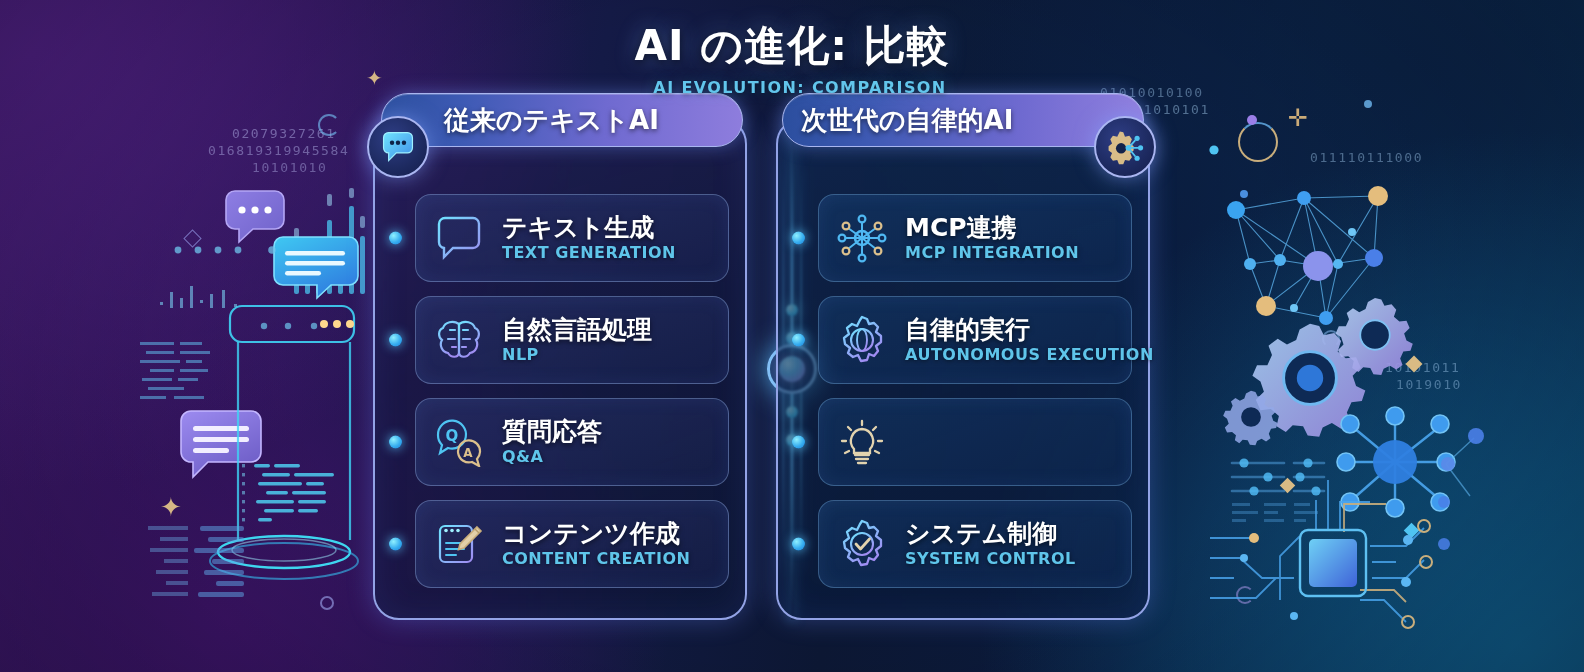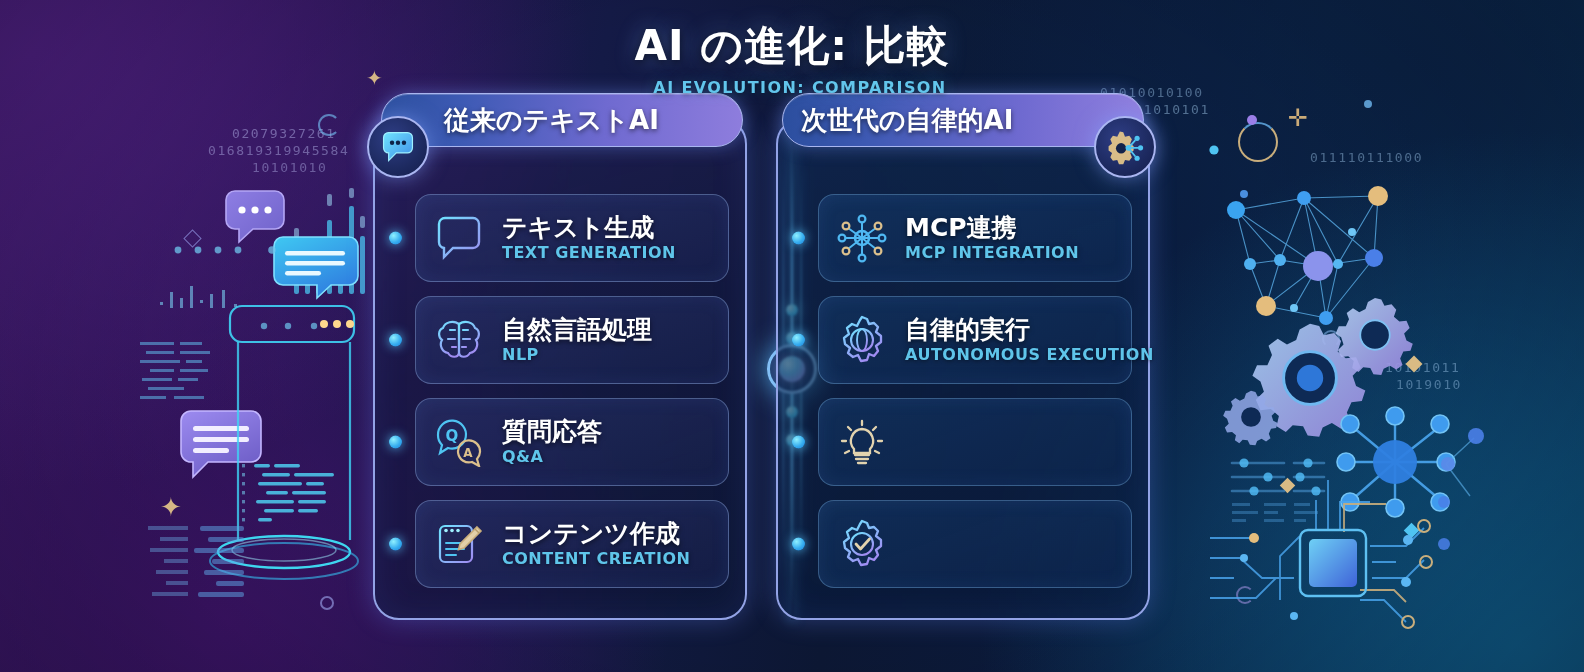--- a/index.html
+++ b/index.html
@@ -793,19 +793,23 @@
                 <linearGradient id="icH" x1="0" y1="0" x2="0.6" y2="1">
               <stop offset="0" stop-color="#6fe3ff"></stop>
                   <stop offset="1" stop-color="#a08cf2"></stop>
                 </linearGradient>
               </defs>
             <path d="M25,2 L30,4 L32,9 L37,8 L41,12 L39,17 L44,21 L44,27 L39,31 L41,36 L37,41 L32,39 L30,45 L24,46 L21,40 L16,42 L11,38 L13,33 L8,29 L7,23 L12,19 L10,13 L15,9 L20,11 L23,5 Z" fill="none" stroke="url(#icH)" stroke-width="2.3" stroke-linejoin="round"></path>
             <circle cx="25" cy="25" r="11" fill="none" stroke="url(#icH)" stroke-width="2.1"></circle>
             <path d="M19,25 l4.5,5 l9,-10" fill="none" stroke="#e2d3ae" stroke-width="2.8" stroke-linecap="round" stroke-linejoin="round"></path>
           </svg>
         </span>
+        <span class="item-text">
+          <span class="item-jp">システム制御</span>
+          <span class="item-en" style="display:block">SYSTEM CONTROL</span>
+        </span>
       </div>
 
     </div>
   </div>
 
   <div class="vignette"></div>
 </div>
 
 </body></html>

